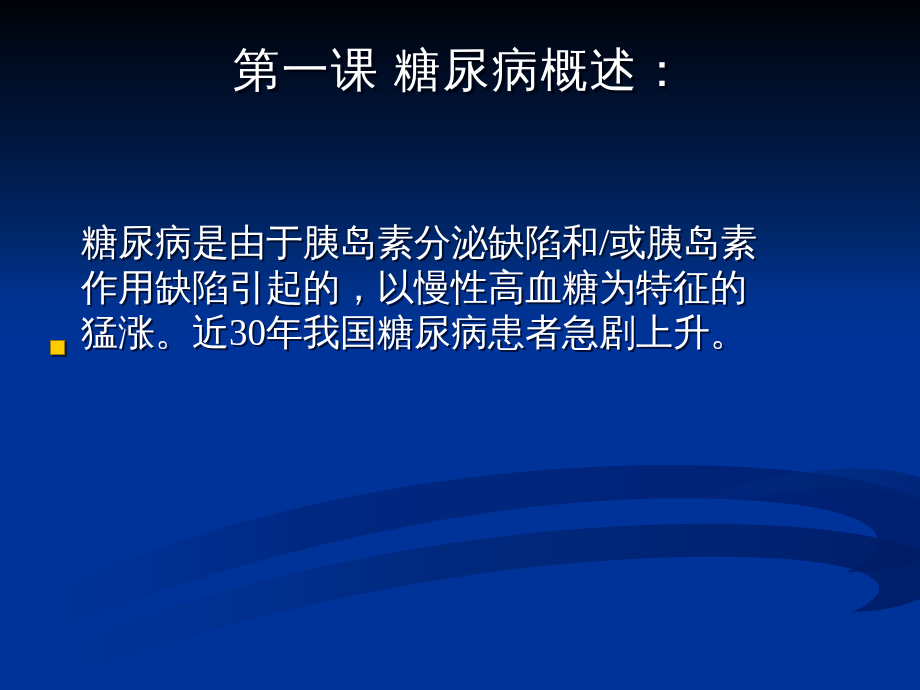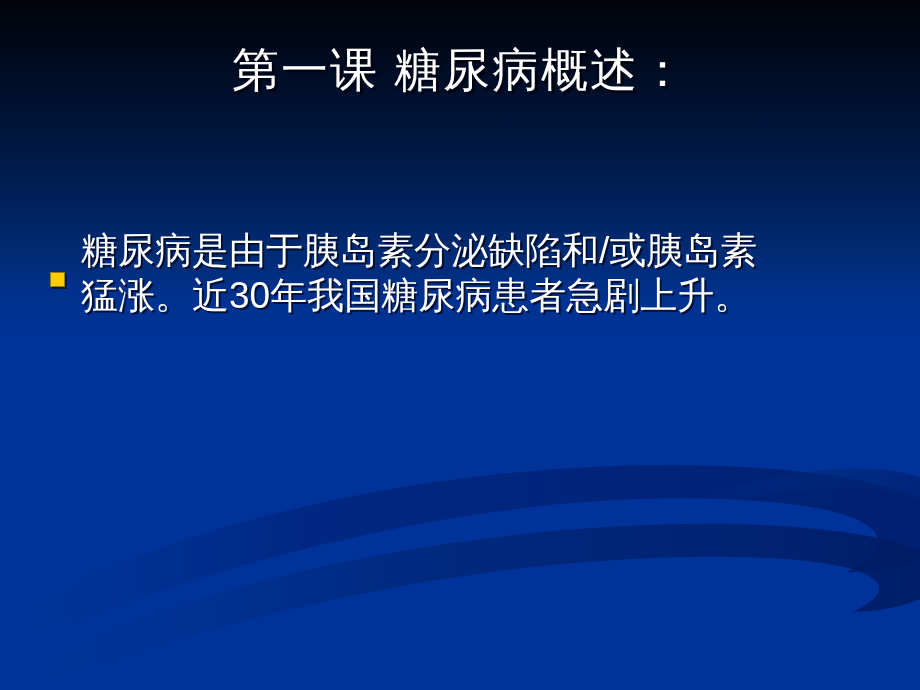--- a/index.html
+++ b/index.html
@@ -14,21 +14,21 @@
     overflow: hidden;
     background: linear-gradient(to bottom,
         #000308 0px,
         #000a1e 55px,
         #001437 120px,
         #001f55 190px,
         #002a72 250px,
         #003290 300px,
         #003399 345px,
         #003399 690px);
-    font-family: Liberation Sans, sans-serif;
+    font-family: Liberation Serif, serif;
     -webkit-font-smoothing: antialiased;
   }
 
   
   #decor {
     position: absolute;
     inset: 0;
     pointer-events: none;
   }
 
@@ -48,24 +48,24 @@
     letter-spacing: 2px;
     font-weight: normal;
     text-shadow: 3px 3px 0 rgba(0,0,10,0.72);
     white-space: nowrap;
   }
 
   
   #body-block {
     position: absolute;
     left: 50px;
-    top: 228px;
+    top: 220px;
     width: 820px;
     display: flex;
-    align-items: center;
+    align-items: flex-end;
   }
   #bullet-marker {
     flex: 0 0 auto;
     width: 15px;
     height: 15px;
     margin-top: 13px;
     margin-right: 16px;
     background: #ffcc00;
     border: 1px solid #9c7a00;
     box-shadow: 2px 2px 0 rgba(0,0,10,0.55);
@@ -127,17 +127,18 @@
   </svg>
 
   <div id="title-block">
     <span id="title-text">第一课  糖尿病概述：</span>
   </div>
 
   <div id="body-block">
     <span id="bullet-marker"></span>
     <div id="bullet-text">
       <span class="ln">糖尿病是由于胰岛素分泌缺陷和/或胰岛素</span>
+      <span class="ln">作用缺陷引起的，以慢性高血糖为特征的</span>
       <span class="ln">猛涨。近30年我国糖尿病患者急剧上升。</span>
     </div>
   </div>
 
 </div>
 
 </body></html>

